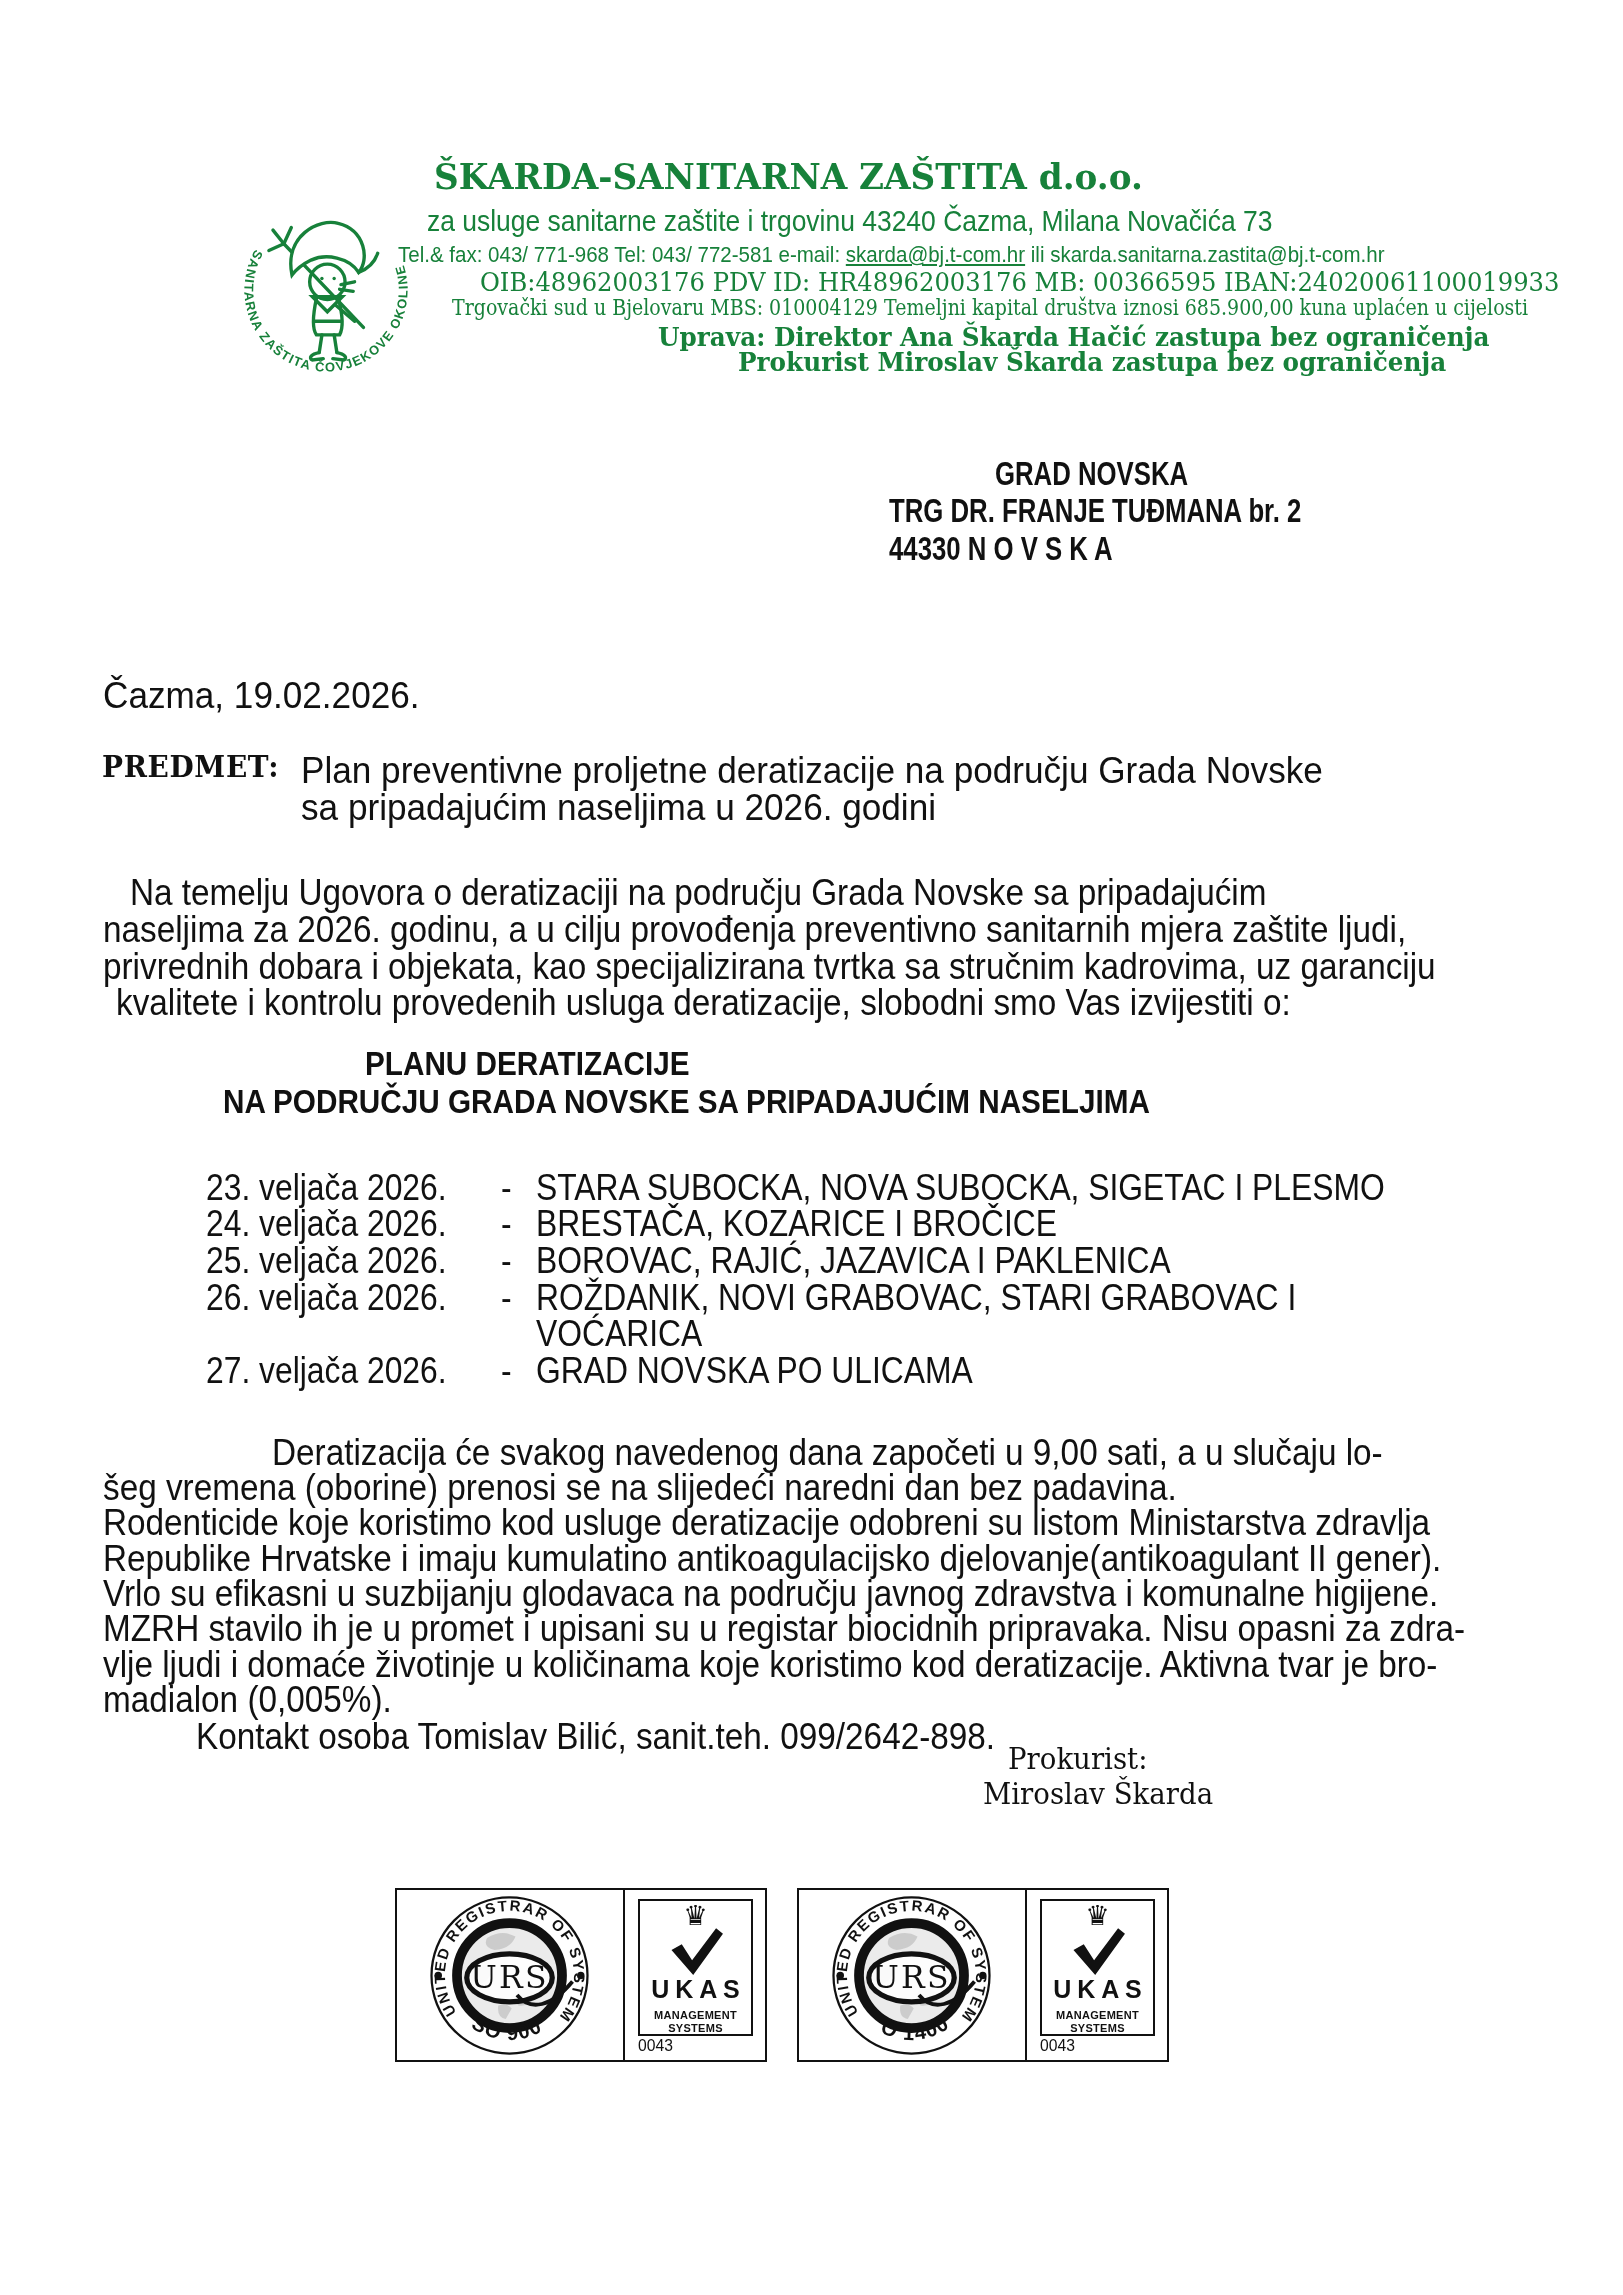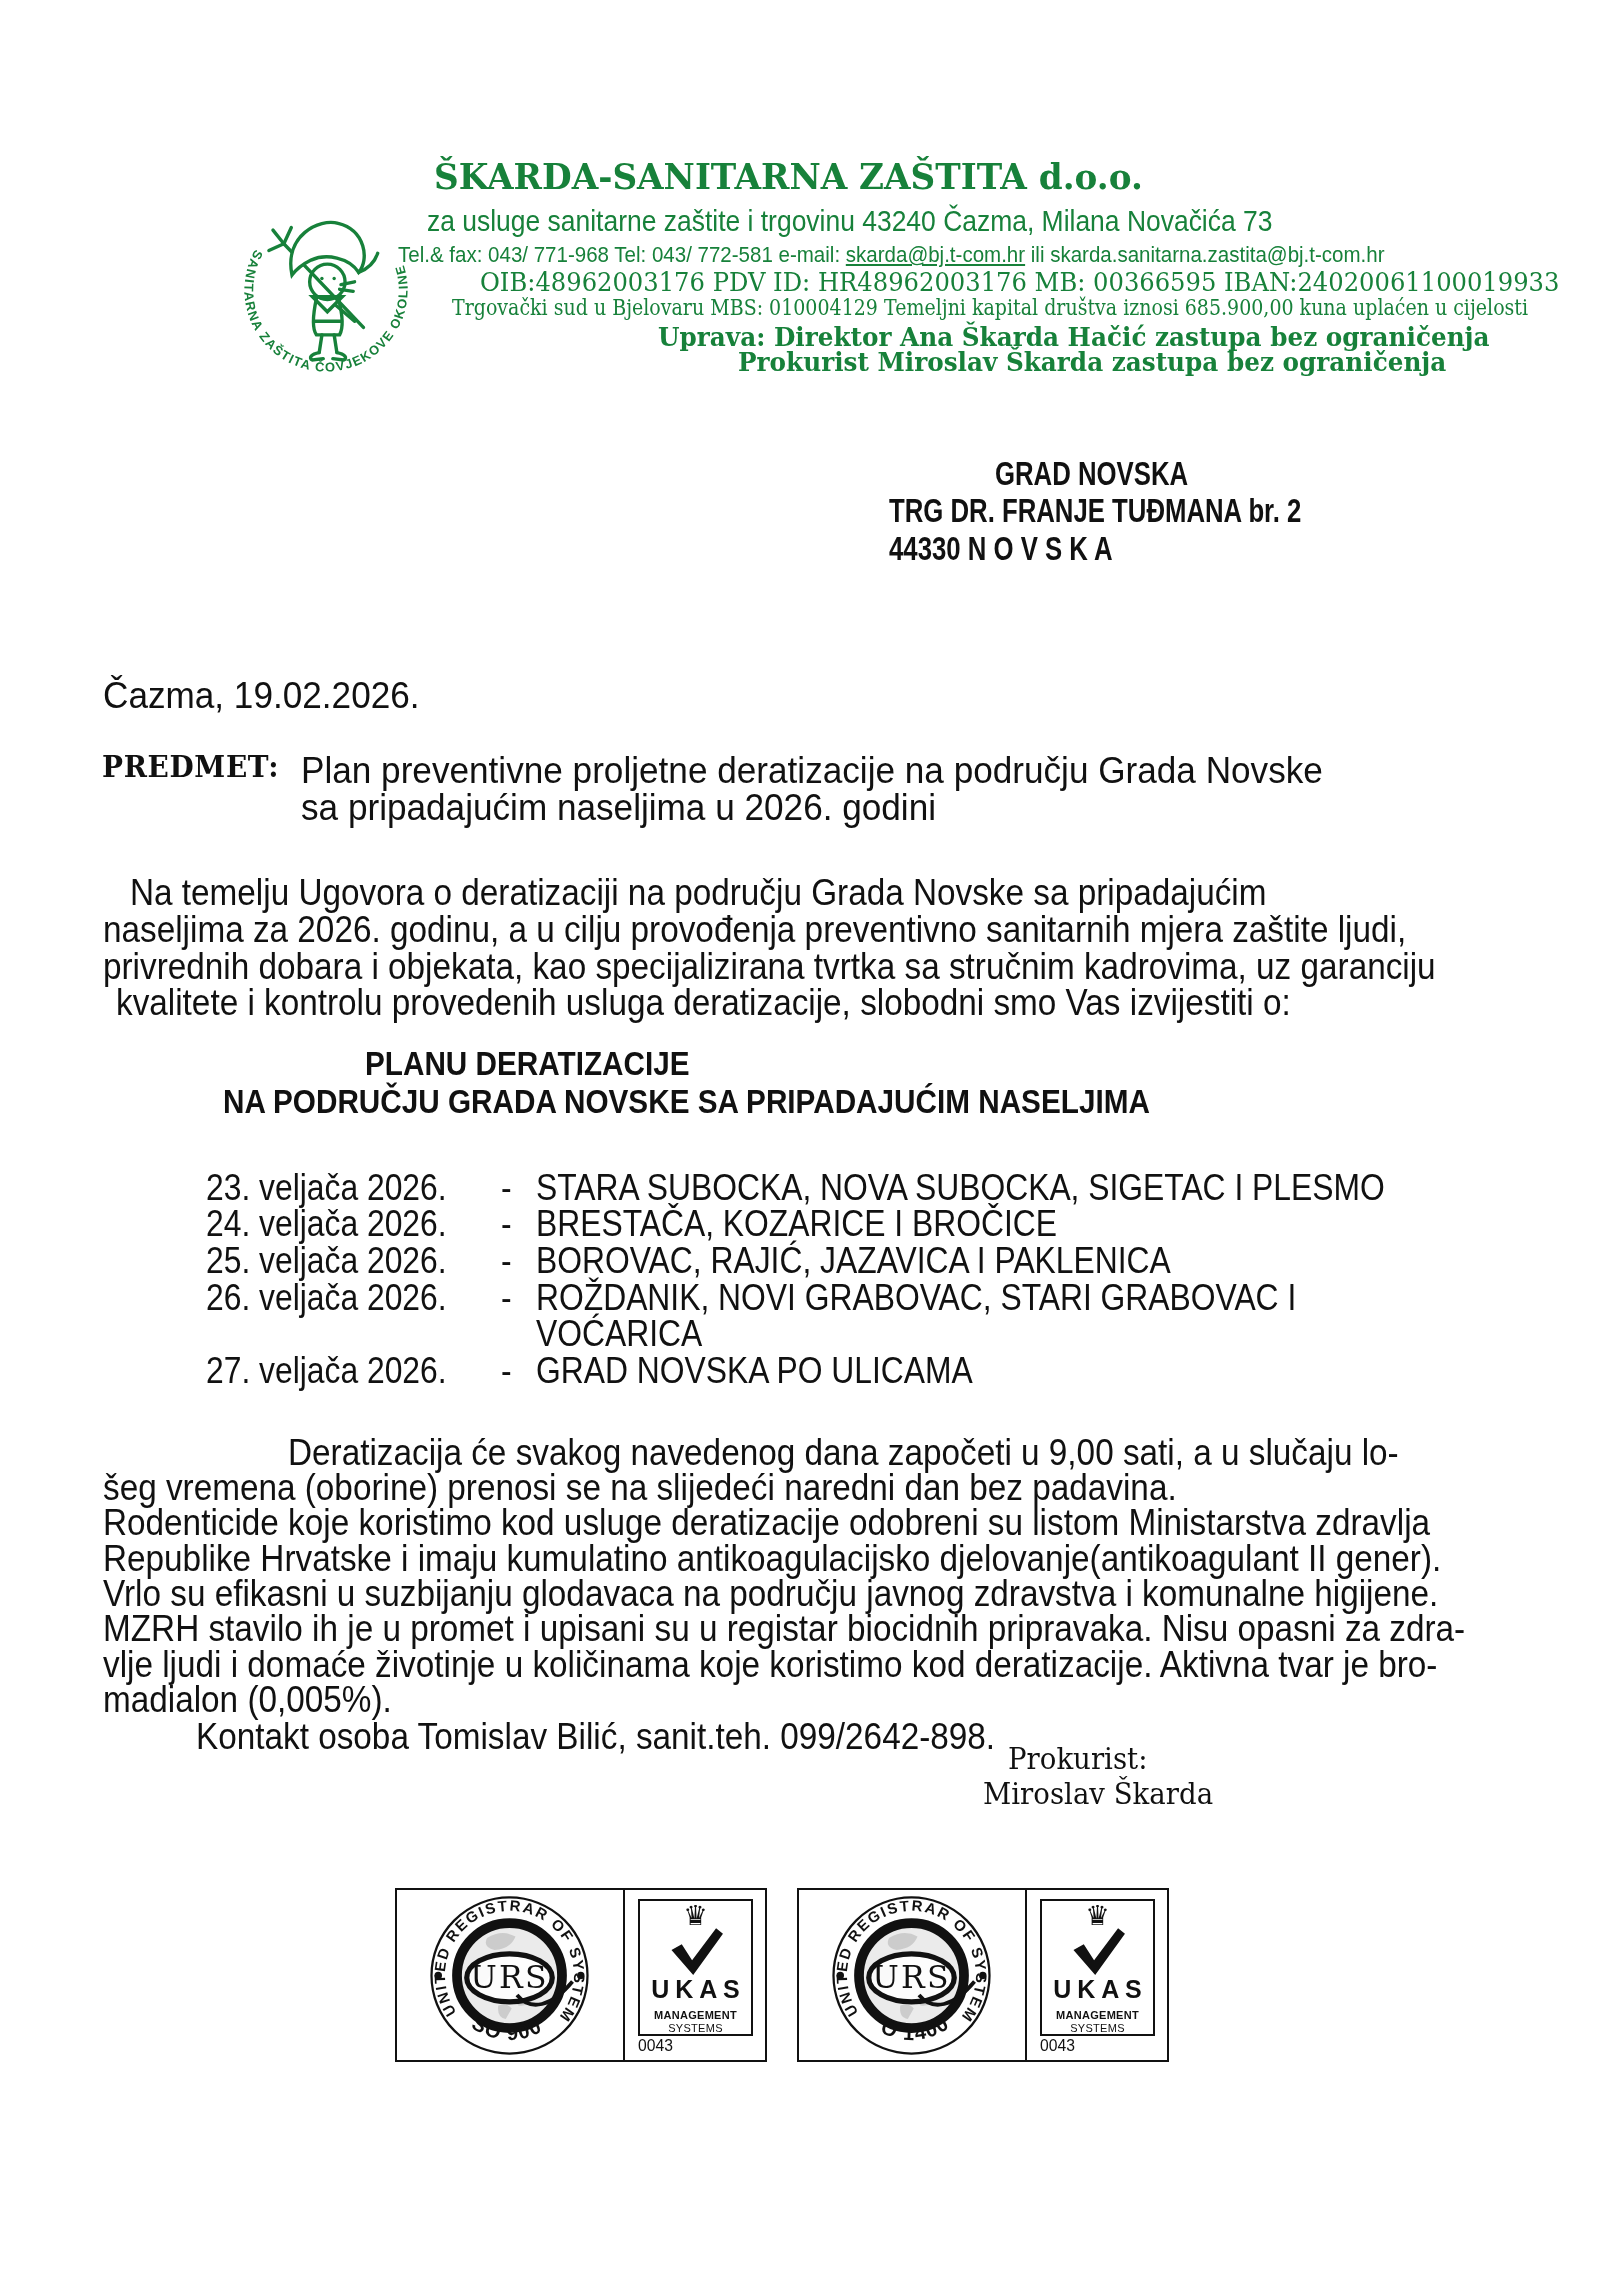--- a/index.html
+++ b/index.html
@@ -19,21 +19,21 @@
   
   .certgroup{position:absolute;top:1888px;width:368px;height:170px;border:2px solid #111;background:#fff;}
   .cert-divider{position:absolute;left:226px;top:0;bottom:0;width:2px;background:#111;}
   .urs-seal{position:absolute;left:30px;top:2.6px;}
   .ukas-box{position:absolute;left:241px;top:9.2px;width:111px;height:133px;border:2px solid #111;
             display:flex;flex-direction:column;align-items:center;}
   .ukas-crown{font-family:"DejaVu Sans",sans-serif;font-size:27.5px;line-height:1;margin-top:1.3px;color:#111;}
   .ukas-check{margin-top:-2.6px;}
   .ukas-name{font-weight:bold;font-size:25px;letter-spacing:5.9px;padding-left:5.9px;margin-top:-1.3px;}
   .ukas-mgmt{font-weight:bold;font-size:11px;letter-spacing:0.3px;margin-top:4.6px;}
-  .ukas-sys{font-weight:normal;font-size:11px;letter-spacing:0.3px;margin-top:1.3px;}
+  .ukas-sys{font-weight:bold;font-size:11px;letter-spacing:0.3px;margin-top:1.3px;}
   .ukas-code{position:absolute;left:241px;top:147px;width:115px;text-align:left;font-size:15.7px;}
 </style>
 </head>
 <body>
 
 <div class="page">
 
   <div>
 
     <svg class="t" style="left:224px;top:188px" width="204" height="204" viewBox="0 0 300 300">
@@ -160,21 +160,21 @@
     <div class="t sans s48" style="left:501px;top:1277px"><span class="cx cx86">-</span></div>
     <div class="t sans s48" style="left:536px;top:1277px"><span class="cx cx86">ROŽDANIK, NOVI GRABOVAC, STARI GRABOVAC I</span></div>
     <div class="t sans s48" style="left:536px;top:1313px"><span class="cx cx86">VOĆARICA</span></div>
 
     <div class="t sans s48" style="left:206px;top:1350px"><span class="cx cx86">27. veljača 2026.</span></div>
     <div class="t sans s48" style="left:501px;top:1350px"><span class="cx cx86">-</span></div>
     <div class="t sans s48" style="left:536px;top:1350px"><span class="cx cx86">GRAD NOVSKA PO ULICAMA</span></div>
   </div>
 
   <div>
-    <div class="t sans s48" style="left:288px;top:1432px"><span class="cx cx90">Deratizacija će svakog navedenog dana započeti u 9,00 sati, a u slučaju lo-</span></div>
+    <div class="t sans s48" style="left:272px;top:1432px"><span class="cx cx90">Deratizacija će svakog navedenog dana započeti u 9,00 sati, a u slučaju lo-</span></div>
     <div class="t sans s48" style="left:103px;top:1467px"><span class="cx cx90">šeg vremena (oborine) prenosi se na slijedeći naredni dan bez padavina.</span></div>
     <div class="t sans s48" style="left:103px;top:1502px"><span class="cx cx90">Rodenticide koje koristimo kod usluge deratizacije odobreni su listom Ministarstva zdravlja</span></div>
     <div class="t sans s48" style="left:103px;top:1538px"><span class="cx cx90">Republike Hrvatske i imaju kumulatino antikoagulacijsko djelovanje(antikoagulant II gener).</span></div>
     <div class="t sans s48" style="left:103px;top:1573px"><span class="cx cx90">Vrlo su efikasni u suzbijanju glodavaca na području javnog zdravstva i komunalne higijene.</span></div>
     <div class="t sans s48" style="left:103px;top:1608px"><span class="cx cx90">MZRH stavilo ih je u promet i upisani su u registar biocidnih pripravaka. Nisu opasni za zdra-</span></div>
     <div class="t sans s48" style="left:103px;top:1644px"><span class="cx cx90">vlje ljudi i domaće životinje u količinama koje koristimo kod deratizacije. Aktivna tvar je bro-</span></div>
     <div class="t sans s48" style="left:103px;top:1679px"><span class="cx cx90">madialon (0,005%).</span></div>
     <div class="t sans s48" style="left:196px;top:1716px"><span class="cx cx90">Kontakt osoba Tomislav Bilić, sanit.teh. 099/2642-898.</span></div>
   </div>
 

